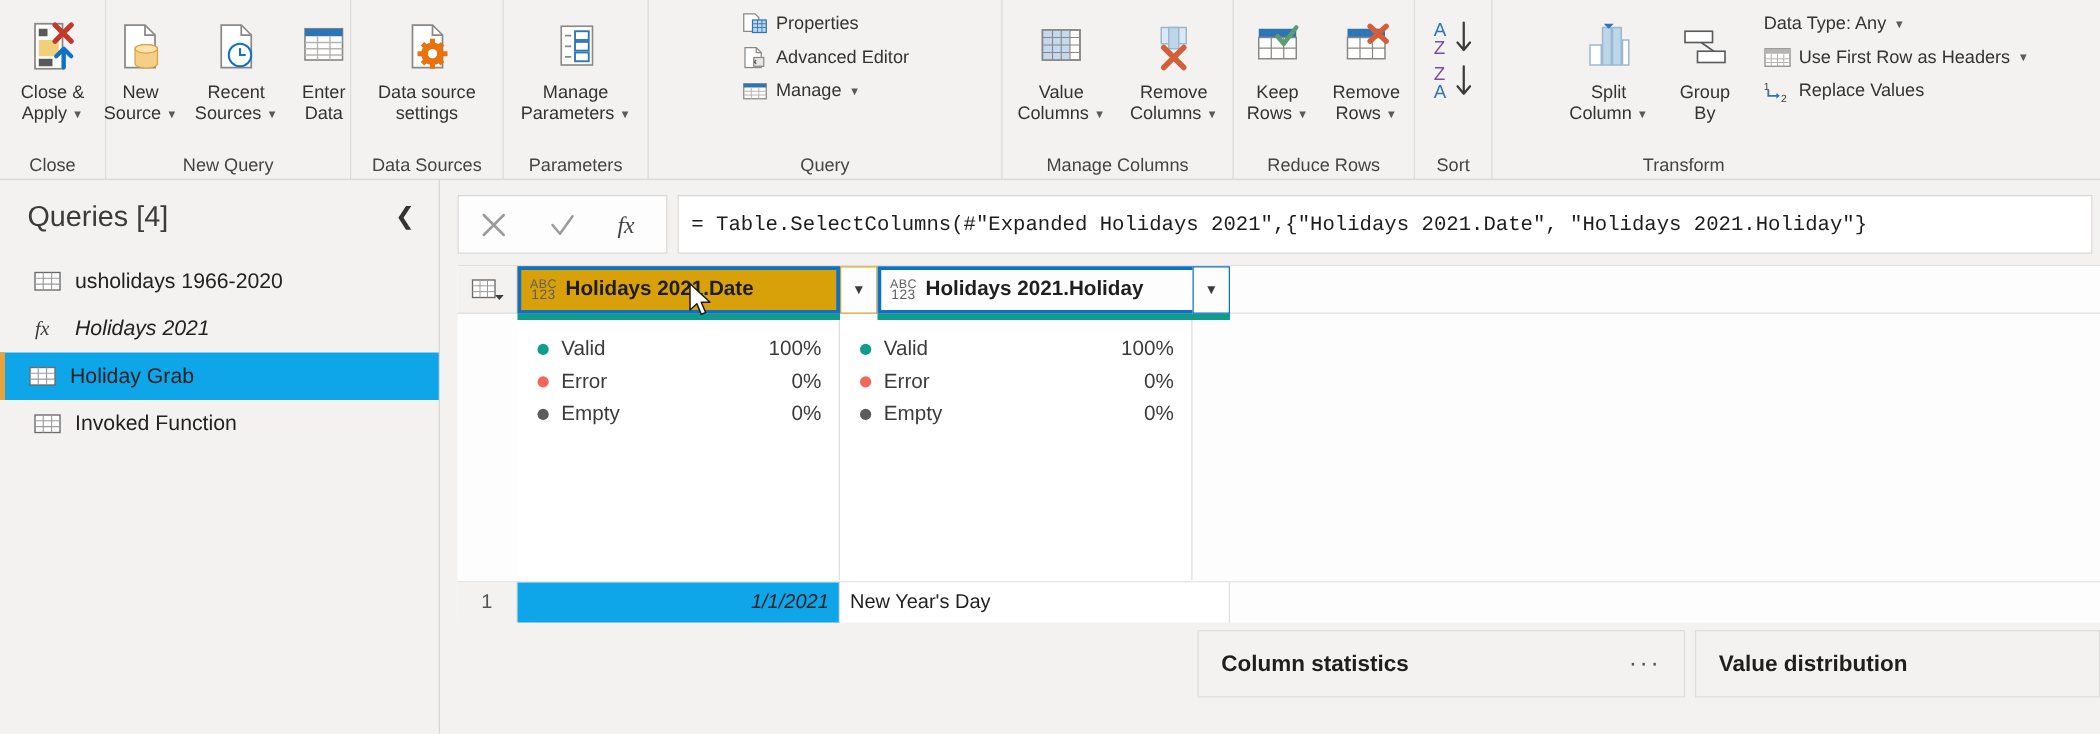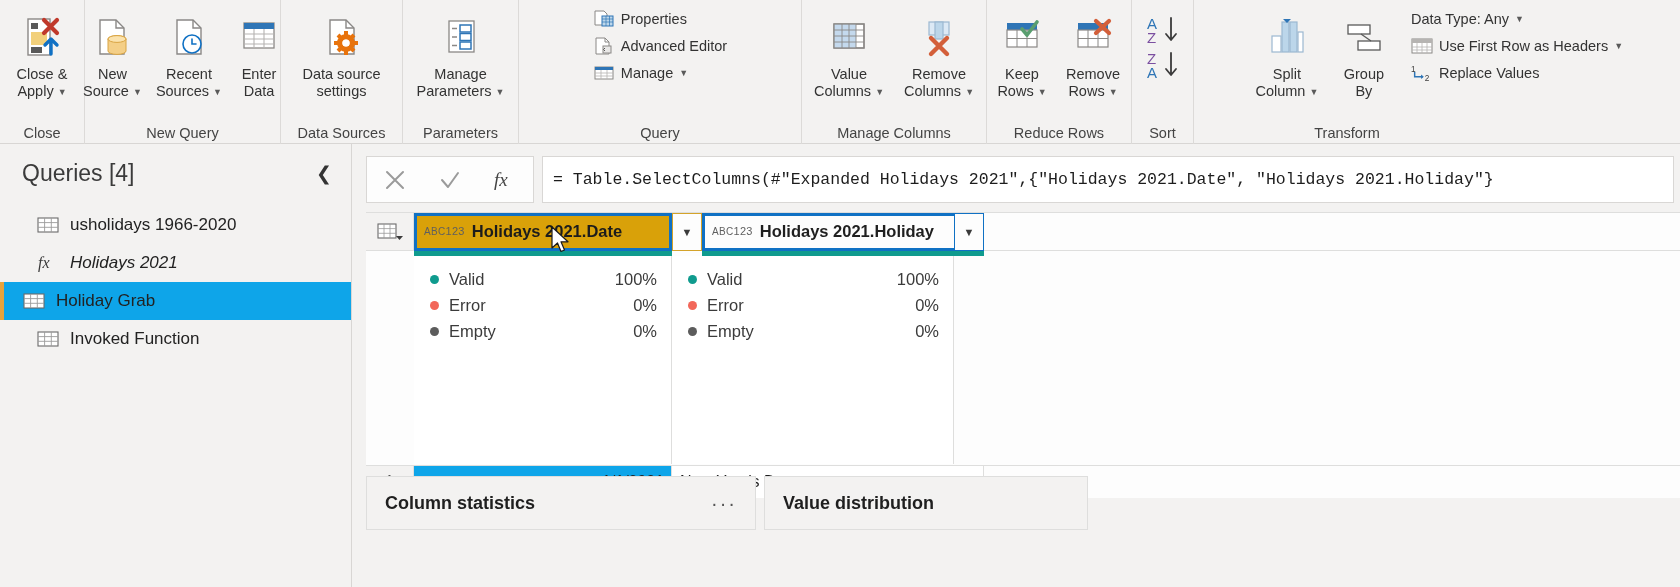--- a/index.html
+++ b/index.html
@@ -70,21 +70,21 @@
     height: 58px; display: flex; align-items: center; padding: 0 14px 0 22px;
   }
   .queries-title { font-size: 23px; color: #3b3b3b; flex: 1 1 auto; }
   .collapse-btn {
     width: 26px; height: 26px; display: flex; align-items: center; justify-content: center;
     color: #333; font-size: 19px; cursor: default;
   }
   .qlist { margin-top: 4px; }
   .qitem {
     height: 38px; display: flex; align-items: center; gap: 10px;
-    padding-left: 32px; font-size: 17px; color: #222; cursor: default;
+    padding-left: 22px; font-size: 17px; color: #222; cursor: default;
     border-left: 4px solid transparent;
   }
   .qitem .qicon { width: 24px; height: 20px; display: flex; align-items: center; justify-content: center; flex: 0 0 auto; }
   .qitem.selected { background: #0ea5e9; border-left: 4px solid #e8a33d; padding-left: 18px; }
   .qitem.fx .qlabel { font-style: italic; }
 
   
   .fbar { position: absolute; left: 7px; top: 12px; width: 1320px; height: 47px; display: flex; align-items: stretch; }
   .fbar-btns {
     width: 168px; background: #fdfdfd; border: 1px solid #d9d7d5;
@@ -117,21 +117,21 @@
     border-right: 1px solid #dededd; border-bottom: 1px solid #dededd;
     background: #fdfdfd; cursor: default;
   }
   .colhead.active {
     background: #d9a109;
     outline: 3px solid #1071c4; outline-offset: -3px;
     color: #1c1c1c;
   }
   .colhead.selected-outline { outline: 3px solid #1071c4; outline-offset: -3px; }
   .abc123 {
-    display: flex; flex-direction: row; align-items: center; justify-content: space-between;
+    display: flex; flex-direction: column; align-items: center; justify-content: space-between;
     line-height: 9px; flex: 0 0 auto; color: #5f5f5f; font-weight: normal;
   }
   .abc123 .a1 { font-size: 10px; letter-spacing: .3px; }
   .abc123 .a2 { font-size: 11px; letter-spacing: .3px; }
   .coldrop {
     position: absolute; width: 30px; height: 38px; top: 0;
     display: flex; align-items: center; justify-content: center;
     background: #fdfdfd; border: 1px solid #d4a32a; cursor: default;
   }
   .coldrop .dcar { font-size: 11px; color: #3b3b3b; }
@@ -158,21 +158,21 @@
     font-size: 16px; color: #555; background: #f3f2f1; border-right: 1px solid #dededd;
   }
   .cell {
     display: flex; align-items: center; padding: 0 8px;
     font-size: 16px; color: #1f1f1f; border-right: 1px solid #dededd;
   }
   .cell.num { justify-content: flex-end; font-style: italic; background: #0ea5e9; }
   .cell.txt { background: #fff; }
 
   
-  .botbar { position: absolute; left: 366px; top: 476px; width: 1314px; height: 83px; display: flex; gap: 8px; }
+  .botbar { position: absolute; left: 366px; top: 504px; width: 1314px; height: 83px; display: flex; gap: 8px; justify-content: flex-end; }
   .panel {
     background: #f3f2f1; border: 1px solid #dededd;
     display: flex; align-items: center; padding: 0 18px;
     height: 54px;
   }
   .panel-title { font-size: 18px; font-weight: bold; color: #1f1f1f; flex: 1 1 auto; }
   .ellipsis { font-size: 20px; color: #555; letter-spacing: 2px; cursor: default; }
 
   .cursor { position: absolute; pointer-events: none; }
 </style>

